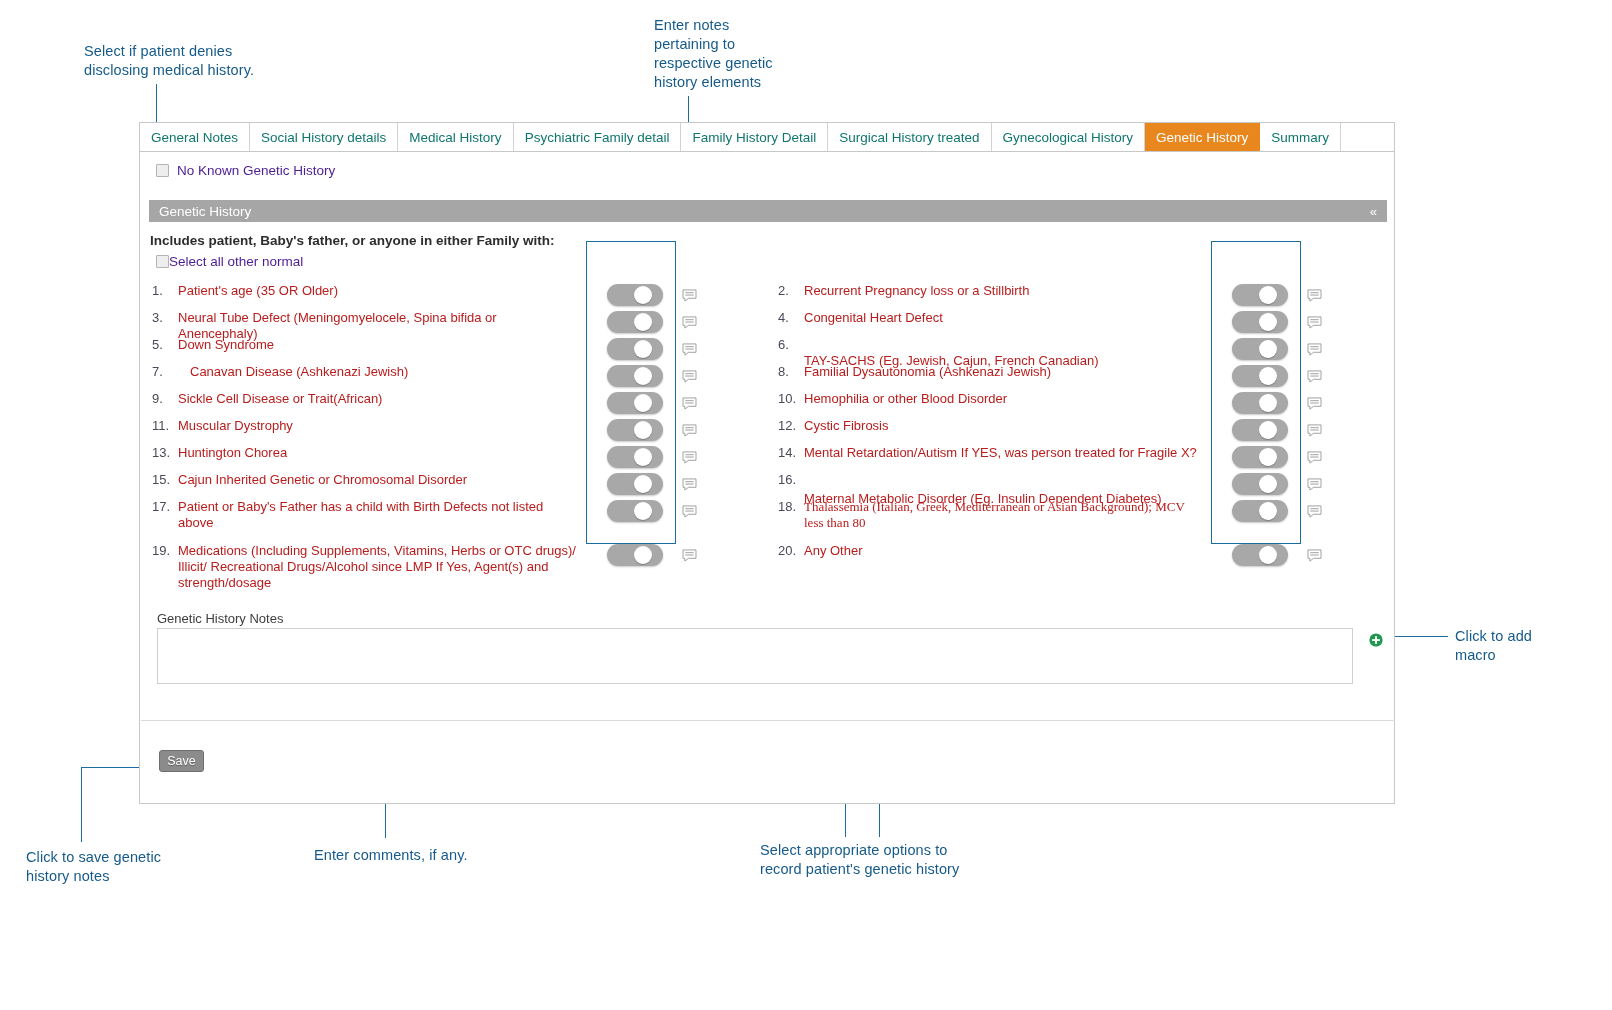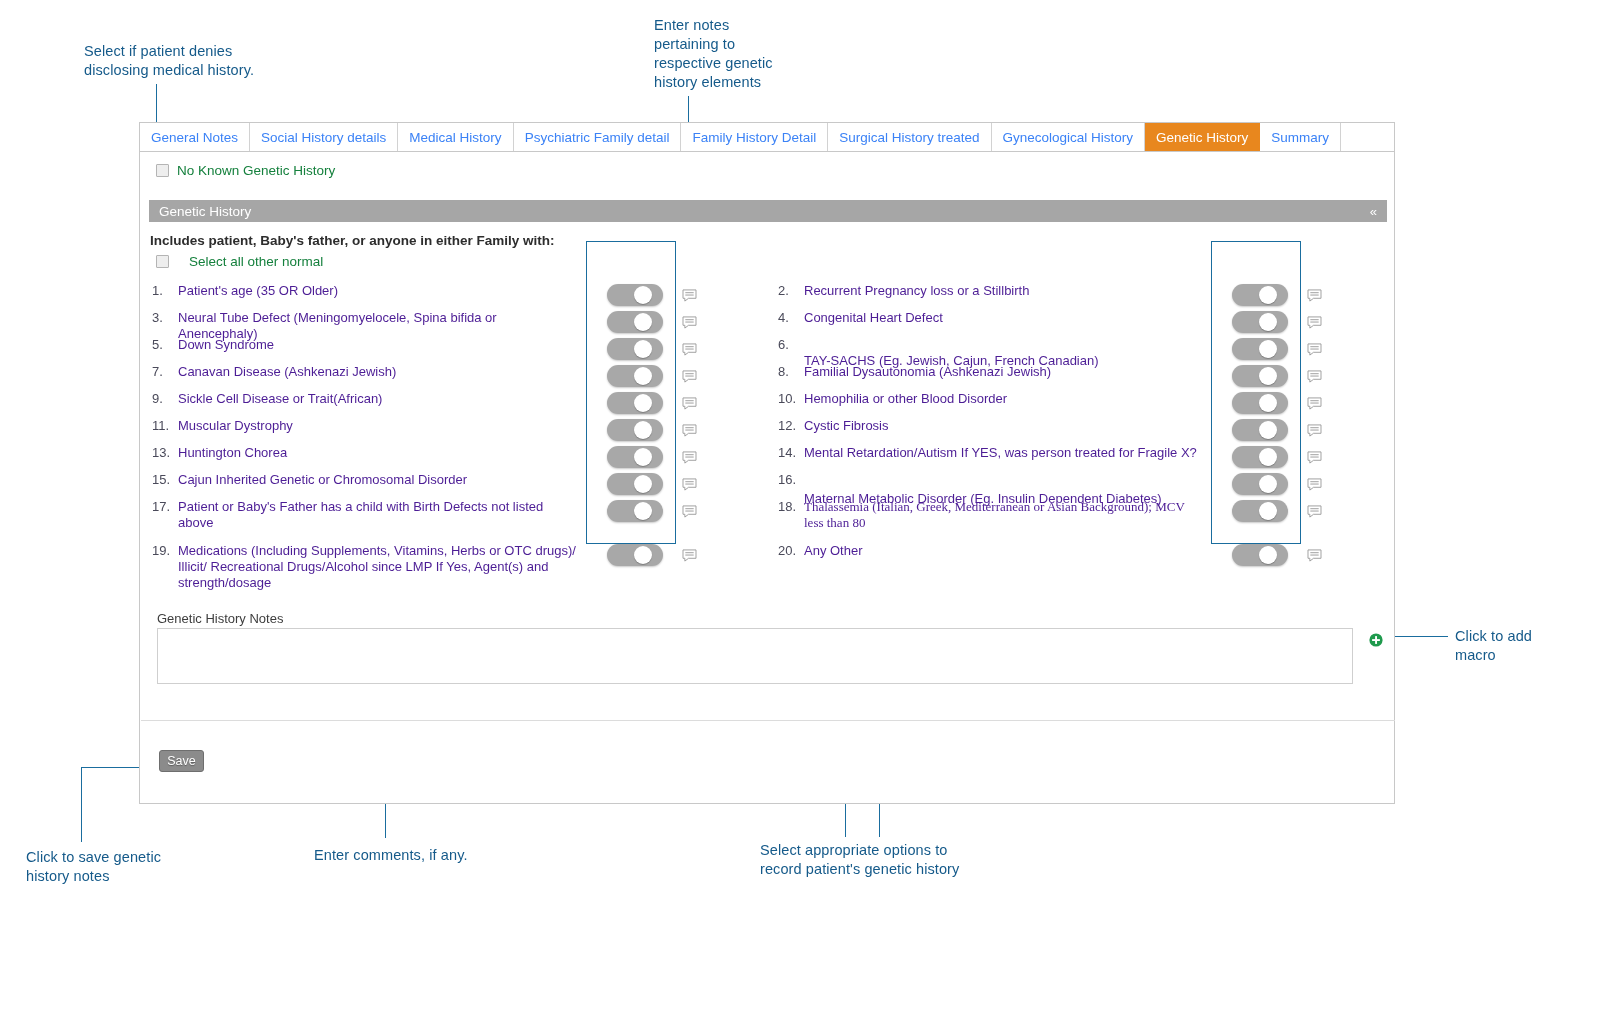--- a/index.html
+++ b/index.html
@@ -53,21 +53,21 @@
     box-sizing: border-box;
     display: flex;
     align-items: stretch;
     background: #ffffff;
   }
   .tab {
     display: flex;
     align-items: center;
     padding: 0 11px;
     font-size: 13.5px;
-    color: #3b82f6;
+    color: #0f766e;
     border-right: 1px solid #d2d2d2;
     background: #ffffff;
     white-space: nowrap;
     cursor: pointer;
     box-sizing: border-box;
   }
   .tab.active {
     background: #e8871e;
     color: #ffffff;
     border-right: 1px solid #e8871e;
@@ -91,21 +91,21 @@
     height: 13px;
     border: 1px solid #b4b4b4;
     background: #eeeeee;
     box-sizing: border-box;
     border-radius: 1px;
     cursor: pointer;
     display: inline-block;
   }
   .cbox-label {
     font-size: 13.5px;
-    color: #15803d;
+    color: #4c1d95;
   }
 
   
   #section-header {
     position: absolute;
     left: 9px;
     top: 77px;
     width: 1238px;
     height: 22px;
     background: #a6a6a6;
@@ -132,21 +132,21 @@
     font-size: 13.5px;
     font-weight: bold;
     color: #2d2d2d;
   }
   #select-all-row {
     position: absolute;
     left: 16px;
     top: 131px;
     display: flex;
     align-items: center;
-    gap: 20px;
+    gap: 0;
   }
 
   
   #items-area {
     position: absolute;
     left: 0;
     top: 160px;
     width: 100%;
   }
   .col {
@@ -167,21 +167,21 @@
     width: 26px;
     text-align: left;
     font-size: 13px;
     color: #4a4a5a;
   }
   .item-text {
     position: absolute;
     left: 26px;
     top: 0;
     font-size: 13px;
-    color: #4c1d95;
+    color: #b91c1c;
     line-height: 16px;
   }
   #col-left .item-text  { width: 400px; }
   #col-right .item-text { width: 400px; }
 
   
   .toggle {
     position: absolute;
     width: 56px;
     height: 22px;
@@ -385,21 +385,21 @@
         <div class="item-row" style="top: 27px;">
           <span class="item-num">3.</span>
           <span class="item-text" style="width: 400px;">Neural Tube Defect (Meningomyelocele, Spina bifida or Anencephaly)</span>
         </div>
         <div class="item-row" style="top: 54px;">
           <span class="item-num">5.</span>
           <span class="item-text" style="width: 400px;">Down Syndrome</span>
         </div>
         <div class="item-row" style="top: 81px;">
           <span class="item-num">7.</span>
-          <span class="item-text" style="width: 400px;">Canavan Disease (Ashkenazi Jewish)</span>
+          <span class="item-text" style="width: 400px; margin-left: 12px;">Canavan Disease (Ashkenazi Jewish)</span>
         </div>
         <div class="item-row" style="top: 108px;">
           <span class="item-num">9.</span>
           <span class="item-text" style="width: 400px;">Sickle Cell Disease or Trait(African)</span>
         </div>
         <div class="item-row" style="top: 135px;">
           <span class="item-num">11.</span>
           <span class="item-text" style="width: 400px;">Muscular Dystrophy</span>
         </div>
         <div class="item-row" style="top: 162px;">

